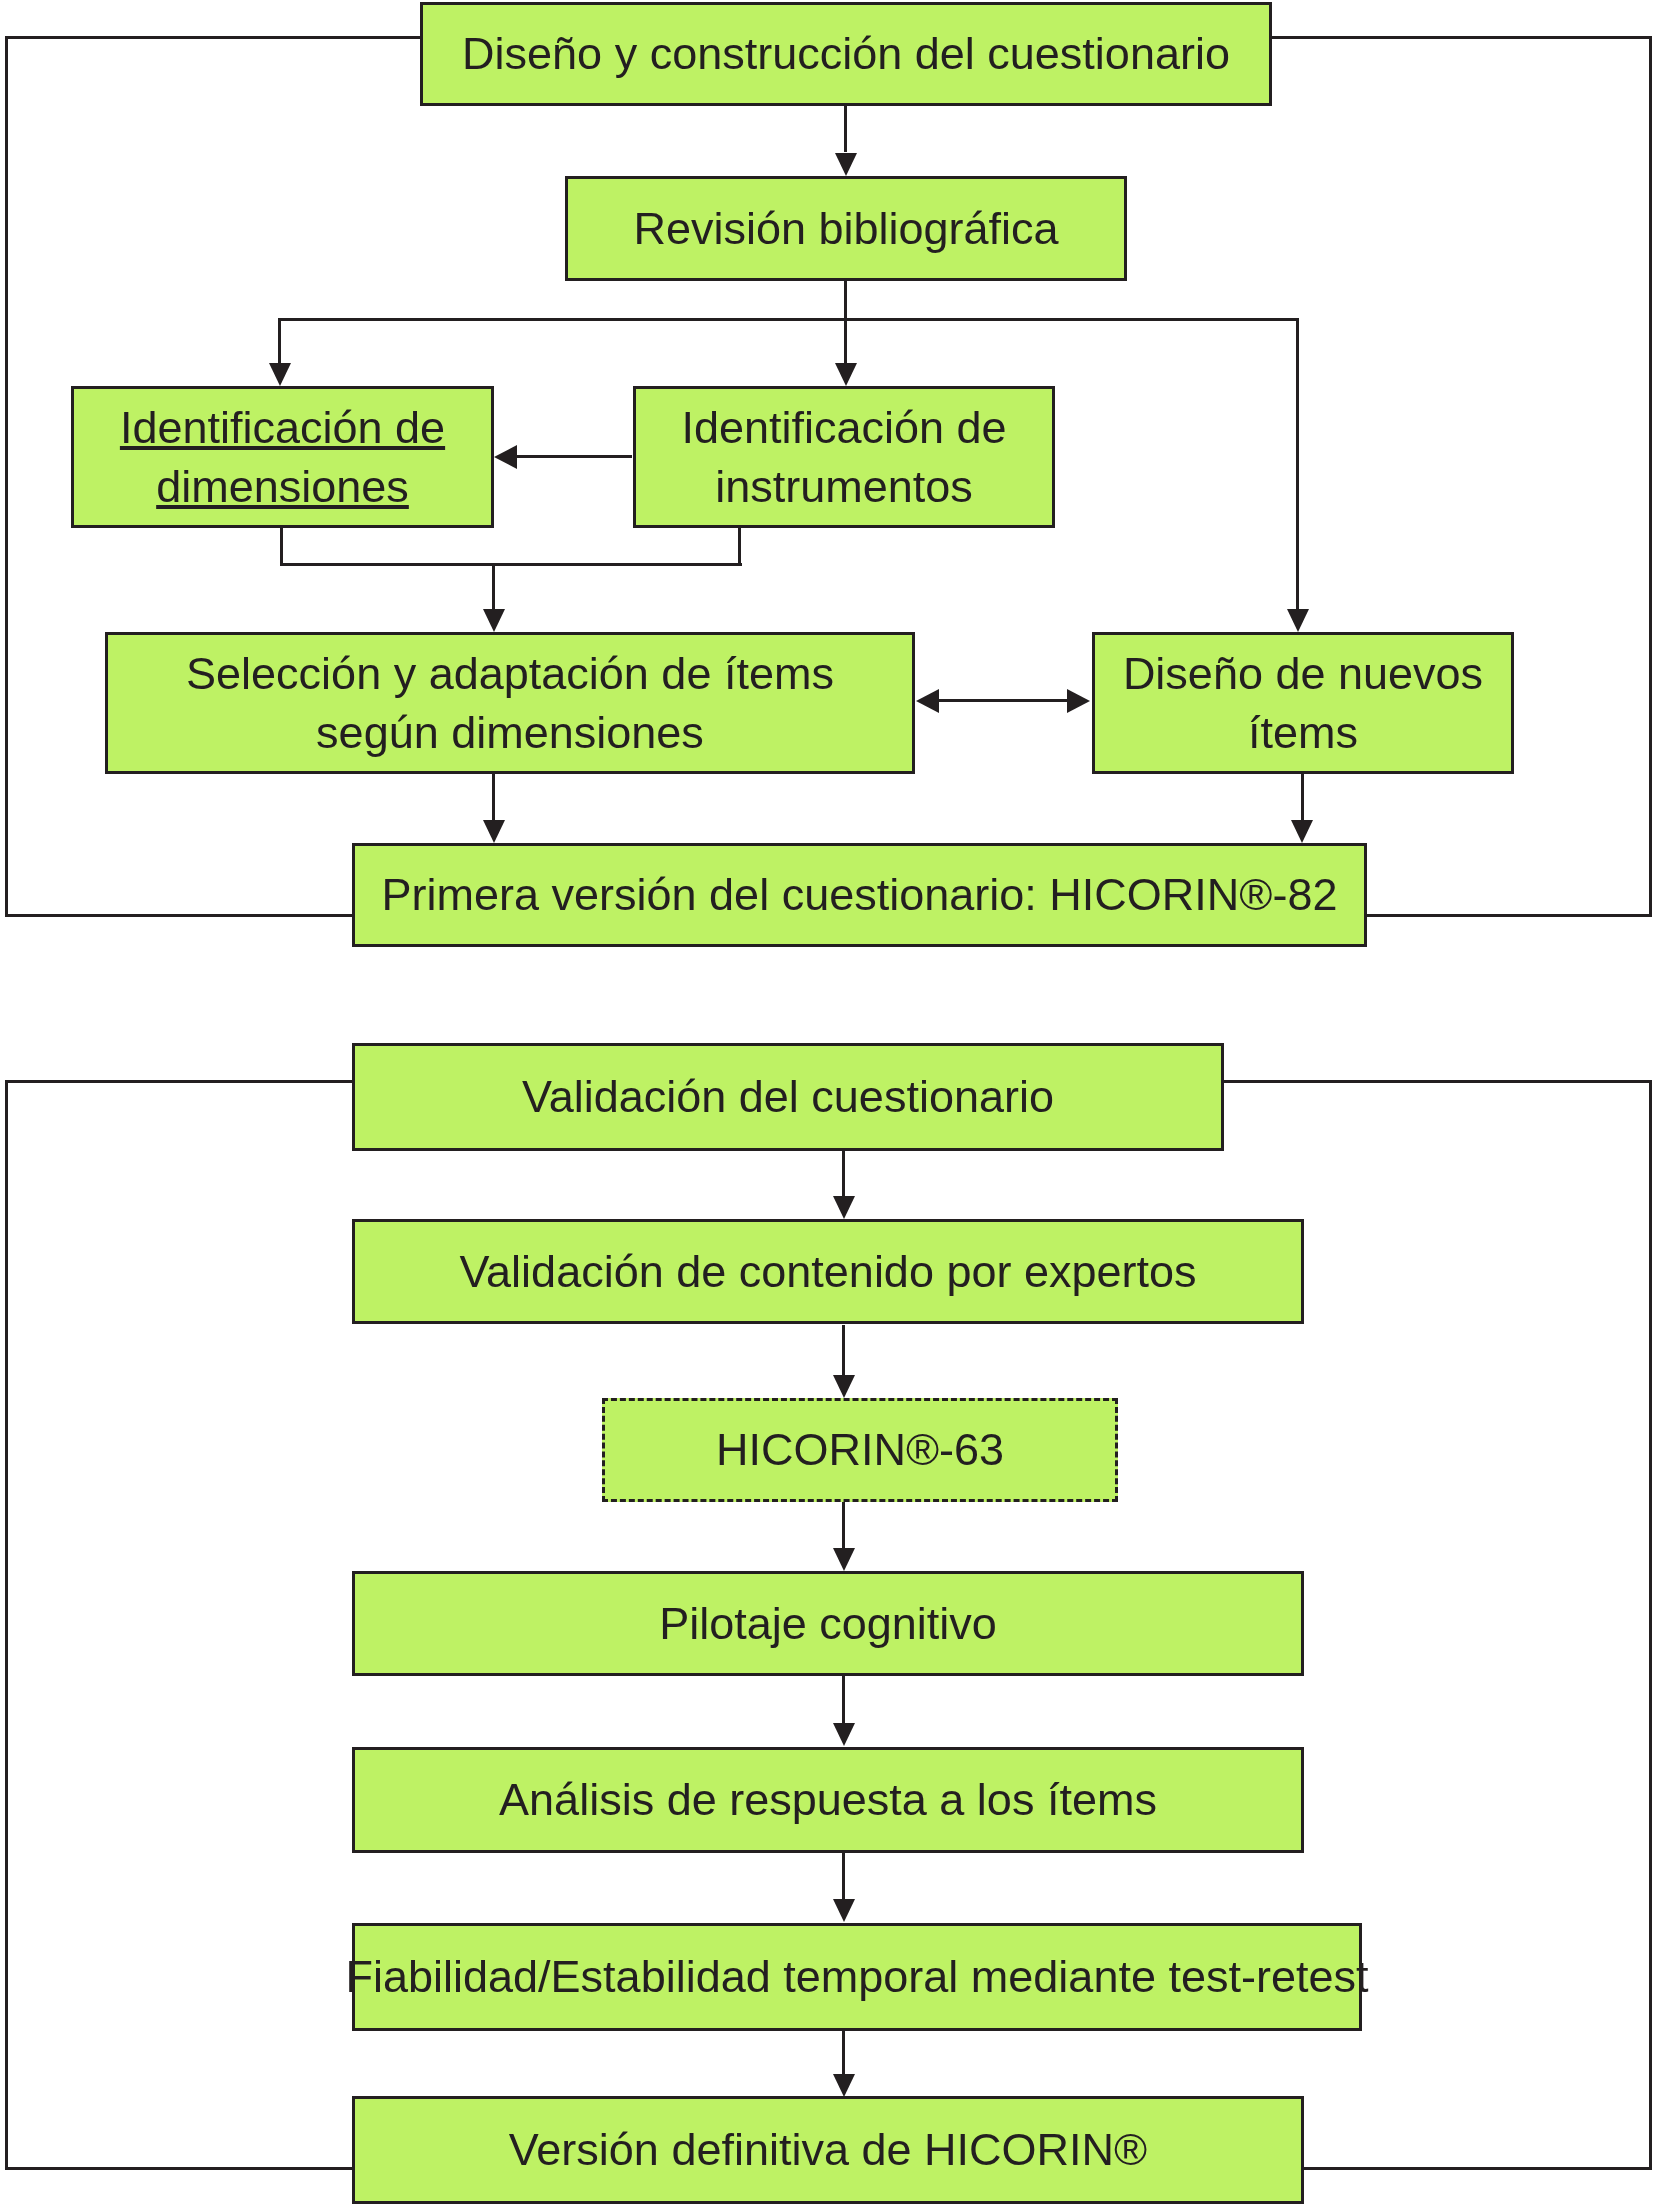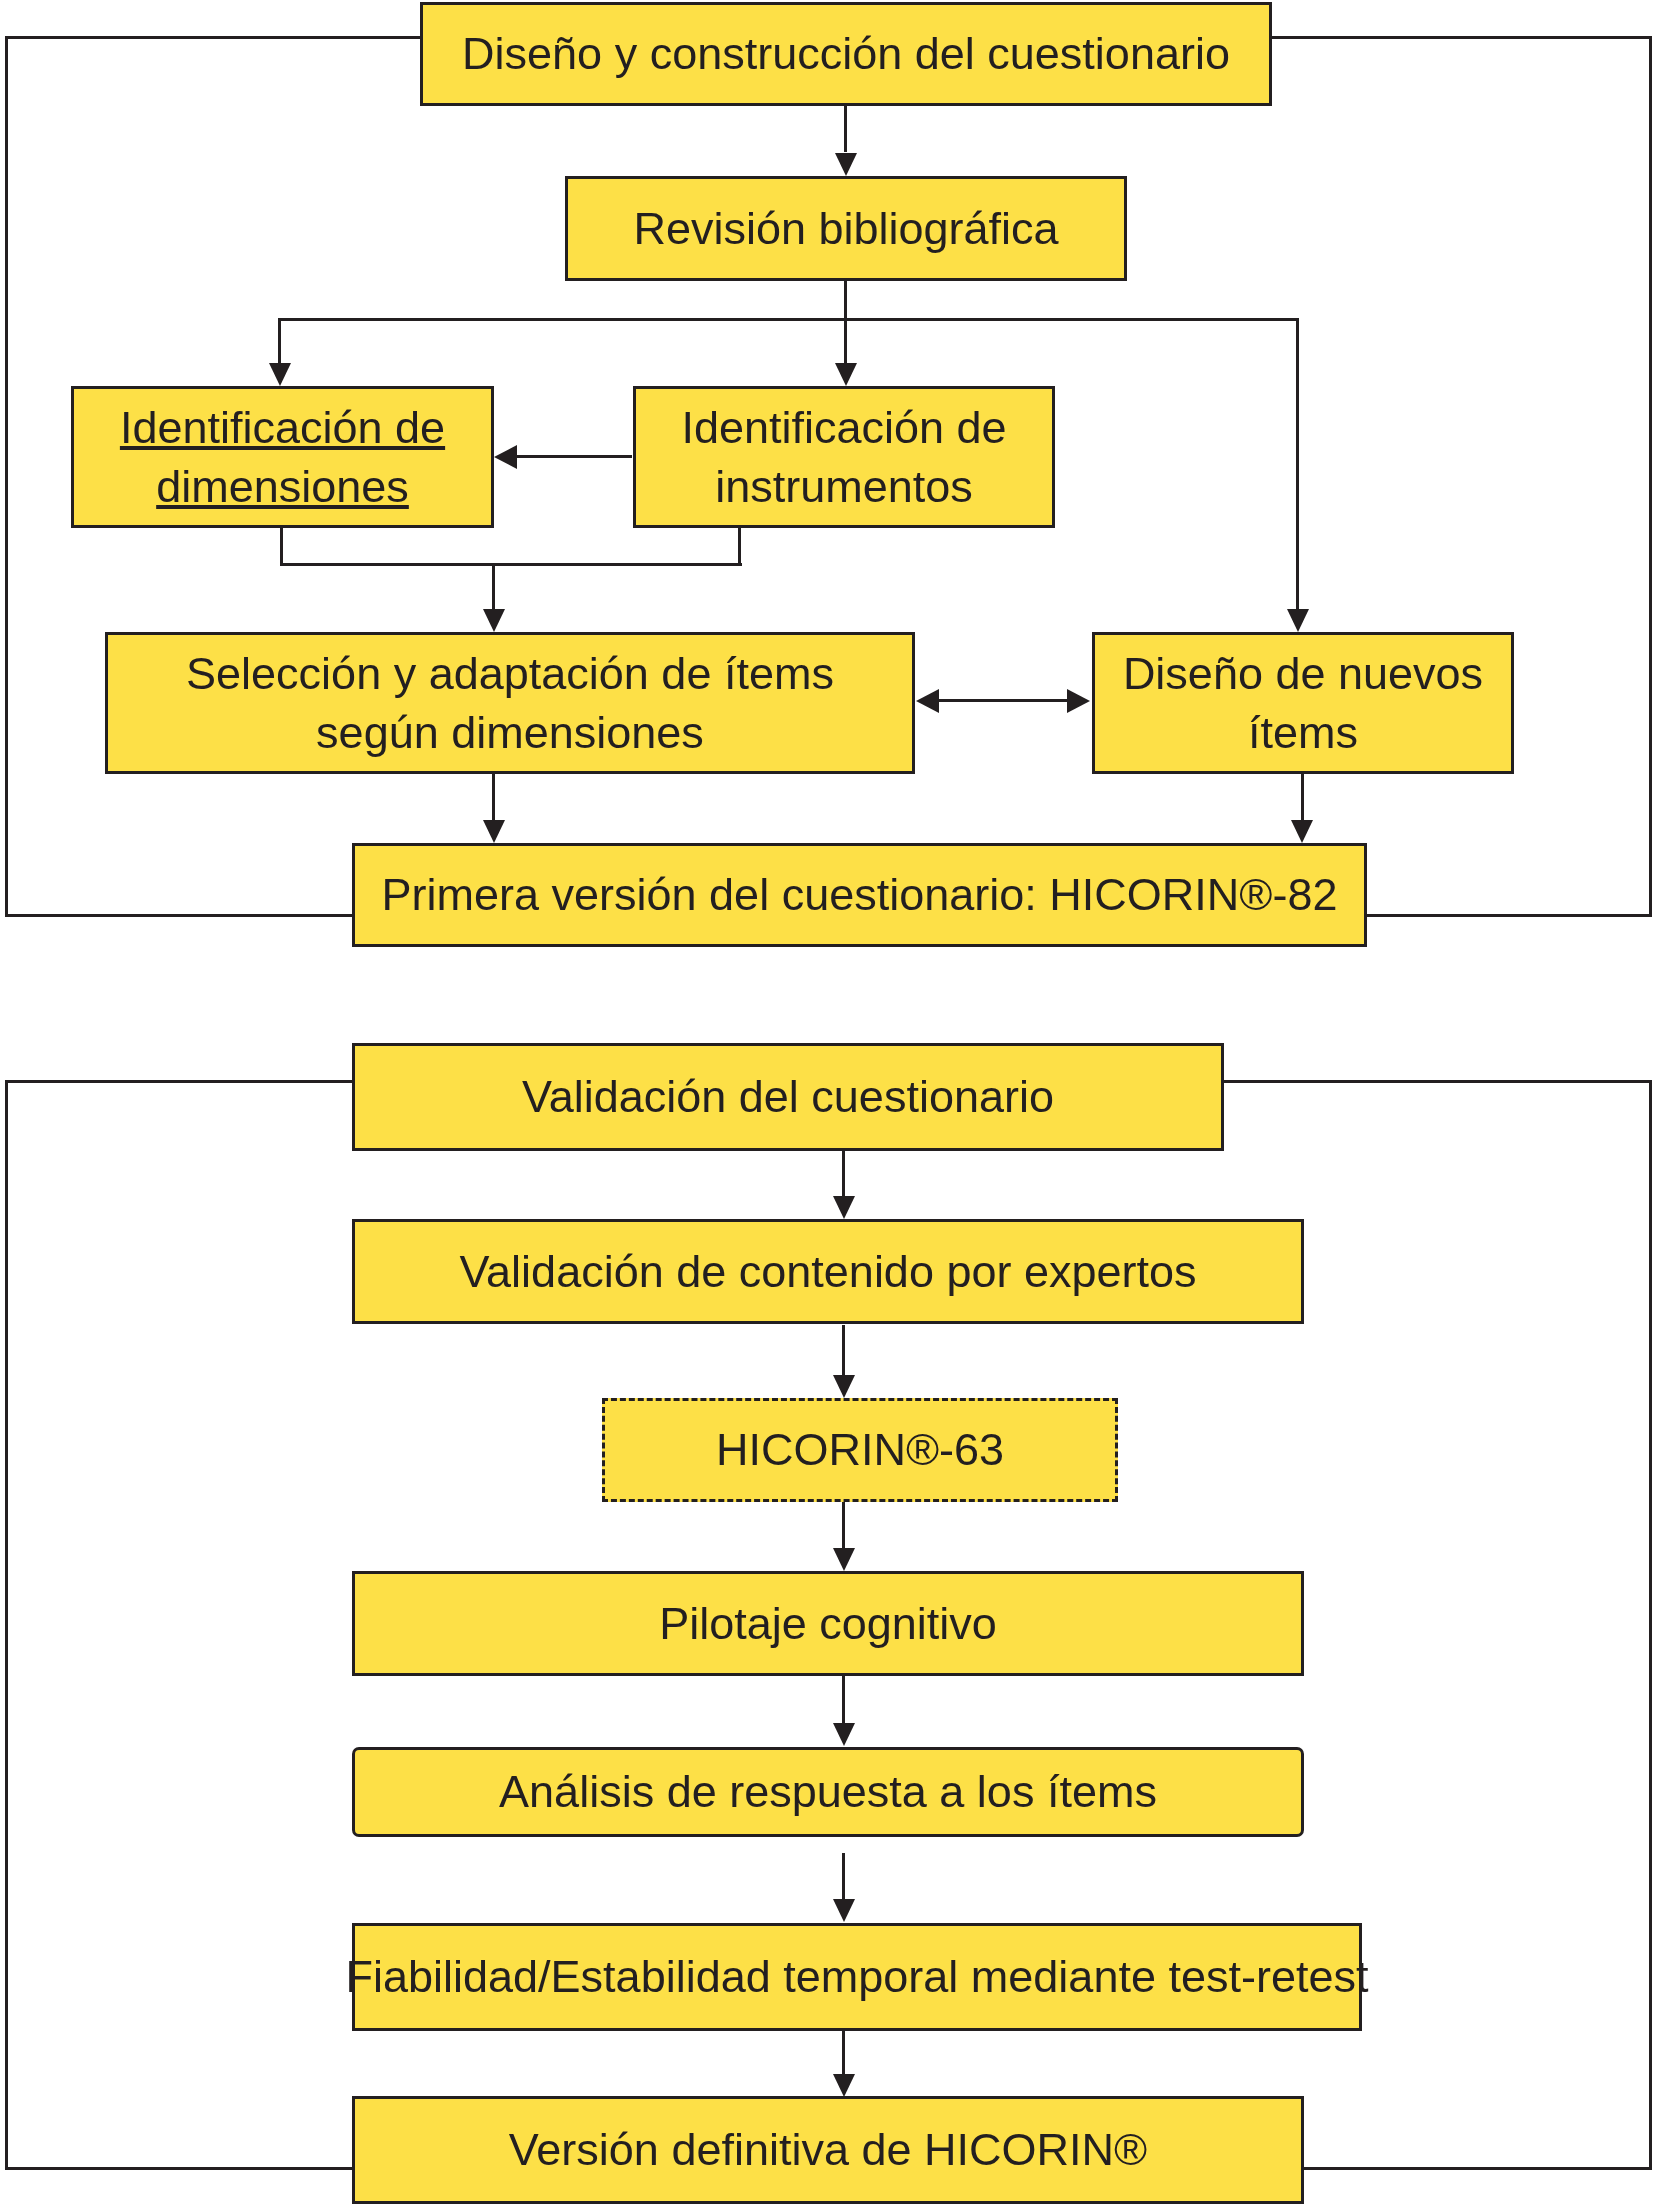--- a/index.html
+++ b/index.html
@@ -48,21 +48,21 @@
     position: absolute;
     width: 0; height: 0;
     border-top: 12.4px solid transparent;
     border-bottom: 12.4px solid transparent;
     border-left: 23px solid #231f20;
     z-index: 2;
   }
   .node {
     position: absolute;
     box-sizing: border-box;
-    background: #fde047;
+    background: #bef264;
     border: 3.1px solid #231f20;
     display: flex;
     align-items: center;
     justify-content: center;
     text-align: center;
     font-size: 45px;
     line-height: 1.32;
     z-index: 3;
     padding: 0 12px;
   }
@@ -144,20 +144,20 @@
   <div class="node nowrap" style="left:352px; top:843px; width:1015px; height:104px;">Primera versión del cuestionario: HICORIN®-82</div>
 
   <div class="node nowrap" style="left:352px; top:1043px; width:872px; height:108px;">Validación del cuestionario</div>
 
   <div class="node nowrap" style="left:352px; top:1219px; width:952px; height:105px;">Validación de contenido por expertos</div>
 
   <div class="node dashed nowrap" style="left:562px; top:1398px; width:516px; height:104px;margin-left:40px;">HICORIN®-63</div>
 
   <div class="node nowrap" style="left:352px; top:1571px; width:952px; height:105px;">Pilotaje cognitivo</div>
 
-  <div class="node nowrap" style="left:352px; top:1747px; width:952px; height:90px;border-radius:7px;">Análisis de respuesta a los ítems</div>
+  <div class="node nowrap" style="left:352px; top:1747px; width:952px; height:106px;">Análisis de respuesta a los ítems</div>
 
   <div class="node nowrap" style="left:352px; top:1923px; width:1010px; height:108px;">Fiabilidad/Estabilidad temporal mediante test-retest</div>
 
   <div class="node nowrap" style="left:352px; top:2096px; width:952px; height:108px;">Versión definitiva de HICORIN®</div>
 
 </div>
 
 
 </body></html>

